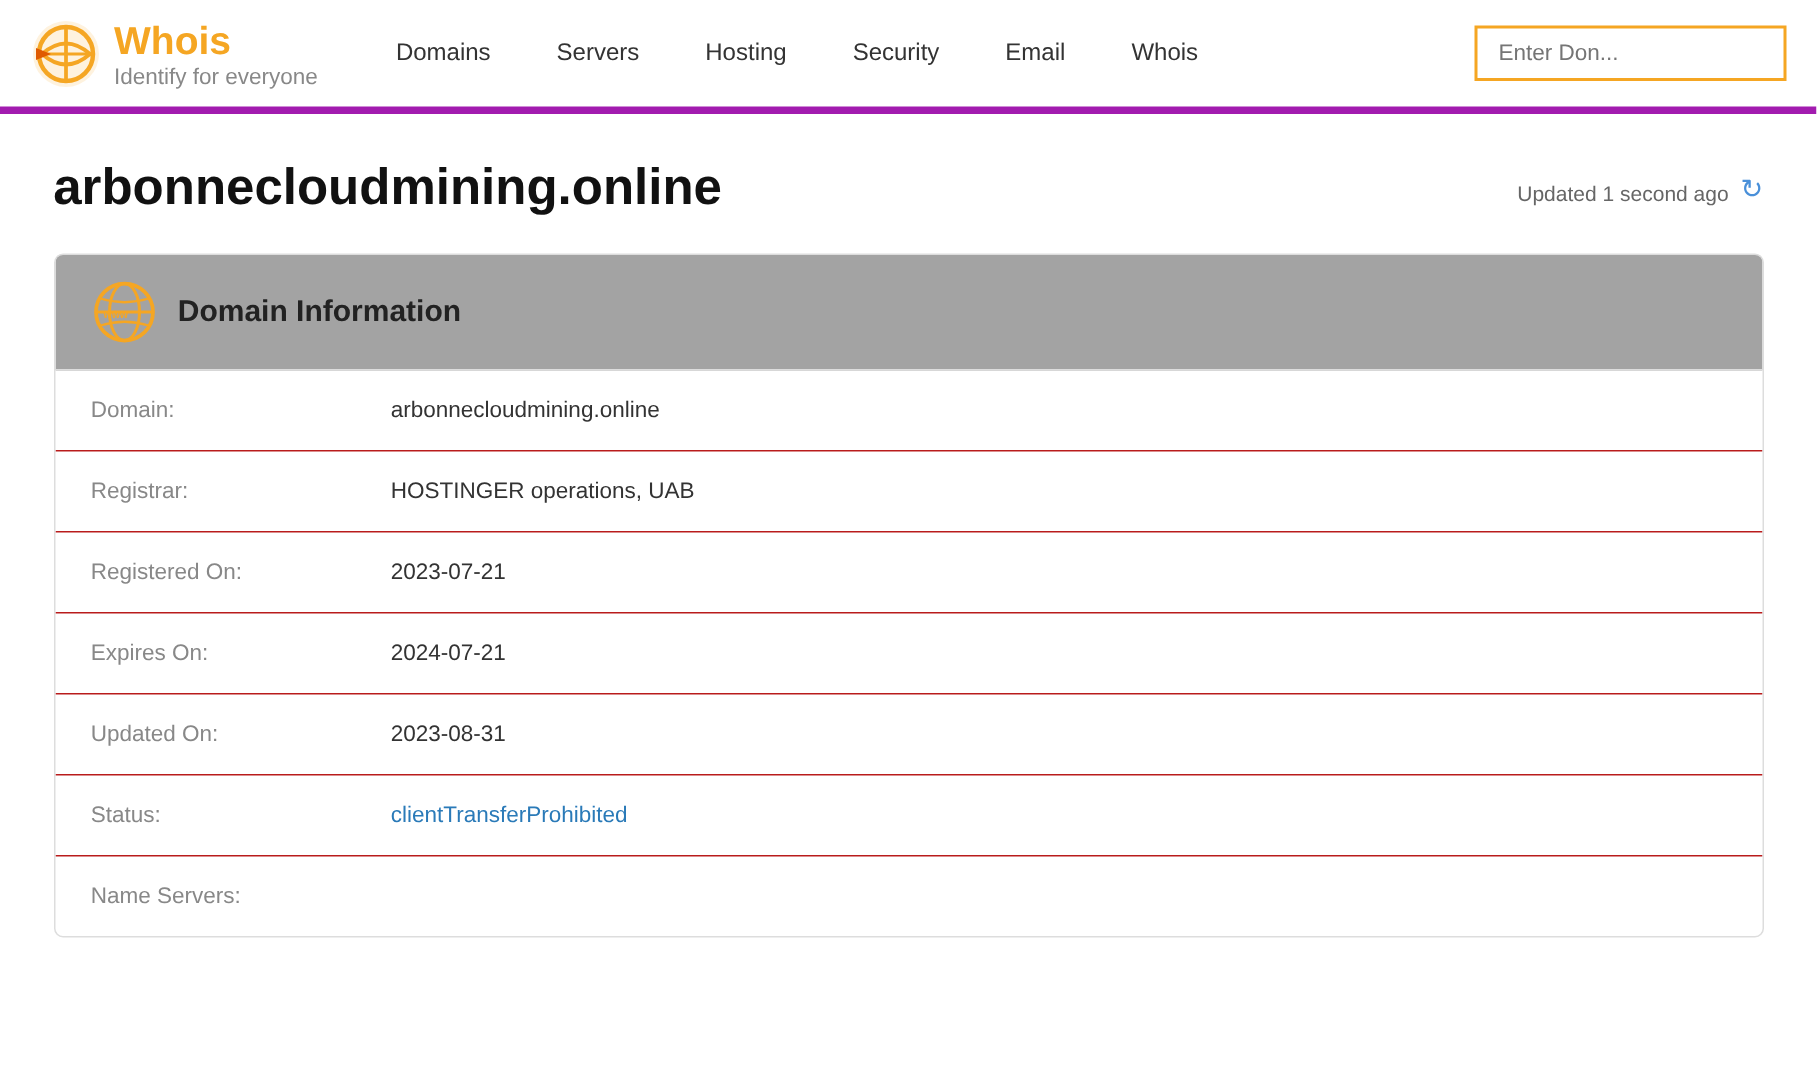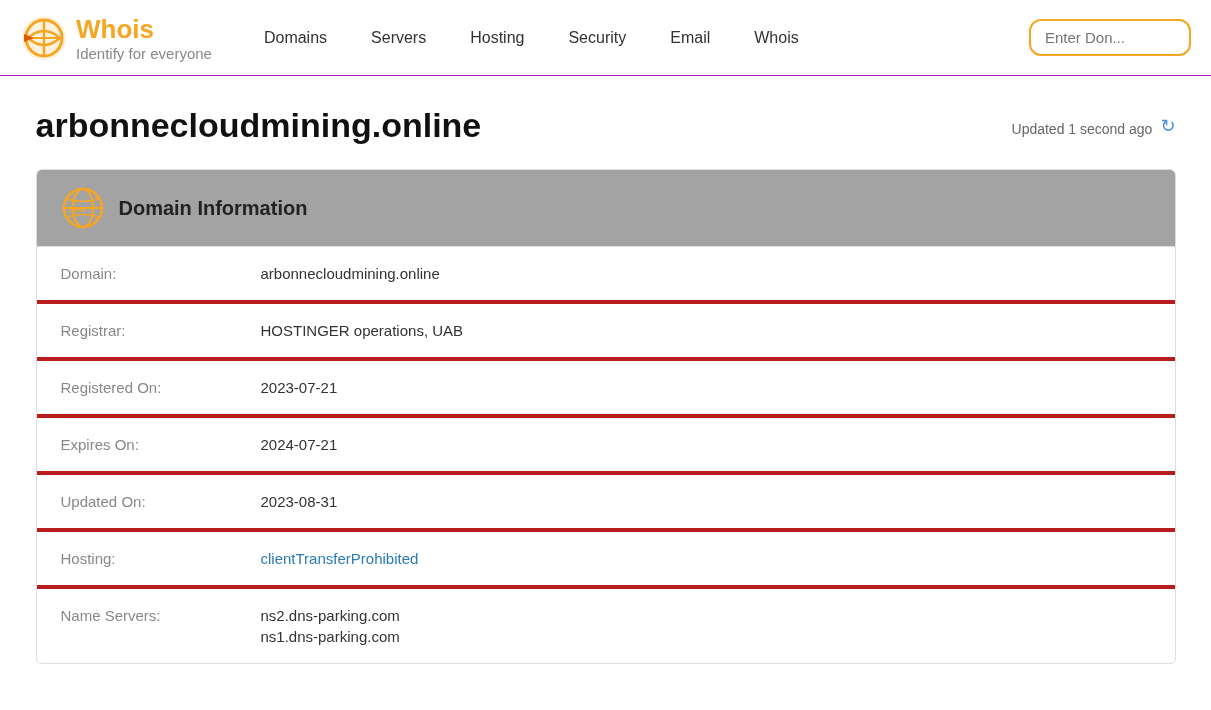--- a/index.html
+++ b/index.html
@@ -3,21 +3,21 @@
   <meta charset="utf-8">
   <style>
     * { margin: 0; padding: 0; box-sizing: border-box; }
     body { font-family: Arial, sans-serif; background: #fff; color: #333; font-size: 15px; }
 
     
     .header {
       display: flex;
       align-items: center;
       padding: 0 20px;
-      border-bottom: 1px solid #a21caf;
+      border-bottom: 5px solid #a21caf;
       height: 76px;
     }
     .logo-area {
       display: flex;
       align-items: center;
       margin-right: 30px;
       text-decoration: none;
     }
     .logo-icon {
       width: 48px;
@@ -50,24 +50,24 @@
       align-items: center;
       font-size: 16px;
       color: #333;
       cursor: pointer;
       text-decoration: none;
       white-space: nowrap;
     }
     .search-input {
       margin-left: auto;
       border: 2px solid #f5a623;
-      border-radius: 12px;
+      border-radius: 0;
       padding: 8px 14px;
       font-size: 15px;
-      width: 162px;
+      width: 208px;
       outline: none;
       color: #999;
     }
 
     
     .main {
       max-width: 1180px;
       margin: 0 auto;
       padding: 30px 20px;
     }
@@ -115,21 +115,21 @@
       height: 44px;
     }
     .card-title {
       font-size: 20px;
       font-weight: bold;
       color: #222;
     }
     .info-row {
       display: grid;
       grid-template-columns: 200px 1fr;
-      border-bottom: 4px solid #b91c1c;
+      border-bottom: 1px solid #b91c1c;
       padding: 18px 24px;
     }
     .info-row:last-child {
       border-bottom: none;
     }
     .info-label {
       color: #888;
       font-size: 15px;
     }
     .info-value {
@@ -218,25 +218,21 @@
     </div>
     <div class="info-row">
       <span class="info-label">Expires On:</span>
       <span class="info-value">2024-07-21</span>
     </div>
     <div class="info-row">
       <span class="info-label">Updated On:</span>
       <span class="info-value">2023-08-31</span>
     </div>
     <div class="info-row">
-      <span class="info-label">Hosting:</span>
+      <span class="info-label">Status:</span>
       <a class="info-value link" href="#">clientTransferProhibited</a>
     </div>
     <div class="info-row">
       <span class="info-label">Name Servers:</span>
-      <div class="info-value ns-list">
-        <span>ns2.dns-parking.com</span>
-        <span>ns1.dns-parking.com</span>
-      </div>
     </div>
   </div>
 
 </main>
 
 </body></html>

